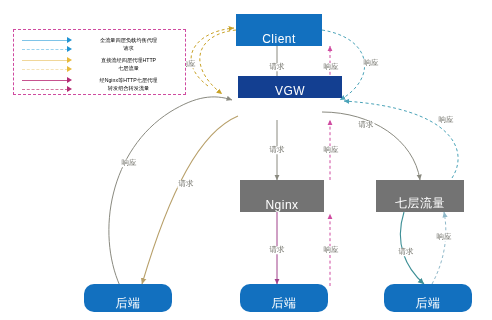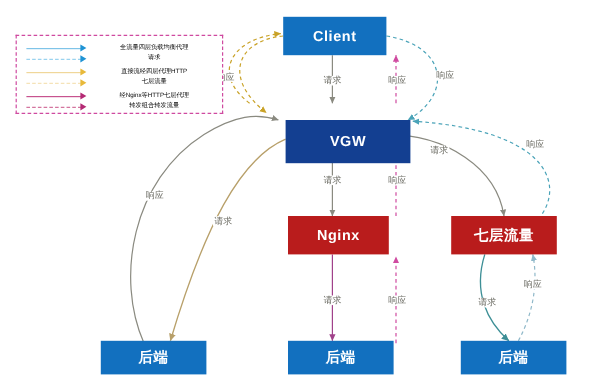--- a/index.html
+++ b/index.html
@@ -8,31 +8,30 @@
     background:#ffffff;
     font-family:"Liberation Sans","DejaVu Sans",sans-serif;
     overflow:hidden;
     position:relative;
   }
   #stage{position:absolute;left:0;top:0;width:492px;height:320px;}
   svg#wires{position:absolute;left:0;top:0;width:492px;height:320px;}
 
   .node{
     position:absolute;
-    display:flex;align-items:center;justify-content:center;
+    display:flex;align-items:flex-end;justify-content:center;
     color:#ffffff;
     font-size:12px;
     letter-spacing:.5px;
     box-sizing:border-box;
-    font-weight:bold;
   }
   .node.client{background:#1270bf;}
   .node.vgw{background:#133f91;}
-  .node.proxy{background:#b91c1c;}
-  .node.backend{background:#1270bf;}
+  .node.proxy{background:#737373;}
+  .node.backend{background:#1270bf;border-radius:10px;}
 
   .edge-label{
     position:absolute;
     font-size:7.5px;
     color:#6b6b63;
     background:#ffffff;
     padding:0 1px;
     white-space:nowrap;
     transform:translate(-50%,-50%);
     line-height:1;
@@ -135,21 +134,21 @@
 
     <path d="M120,286 C96,232 110,150 170,112 C196,96 214,94 232,100" fill="none" stroke="#8a8a80" stroke-width="1" marker-end="url(#ah-grey)"></path>
 
     <path d="M190,104 L232,104" fill="none" stroke="#8a8a80" stroke-width="0.8" opacity="0"></path>
   </svg>
 
   <div class="node client" style="left:236px;top:14px;width:86px;height:32px;">
     <span>Client</span>
   </div>
 
-  <div class="node vgw" style="left:238px;top:100px;width:104px;height:36px;">
+  <div class="node vgw" style="left:238px;top:76px;width:104px;height:22px;">
     <span>VGW</span>
   </div>
 
   <div class="node proxy" style="left:240px;top:180px;width:84px;height:32px;">
     <span>Nginx</span>
   </div>
 
   <div class="node proxy" style="left:376px;top:180px;width:88px;height:32px;">
     <span>七层流量</span>
   </div>

